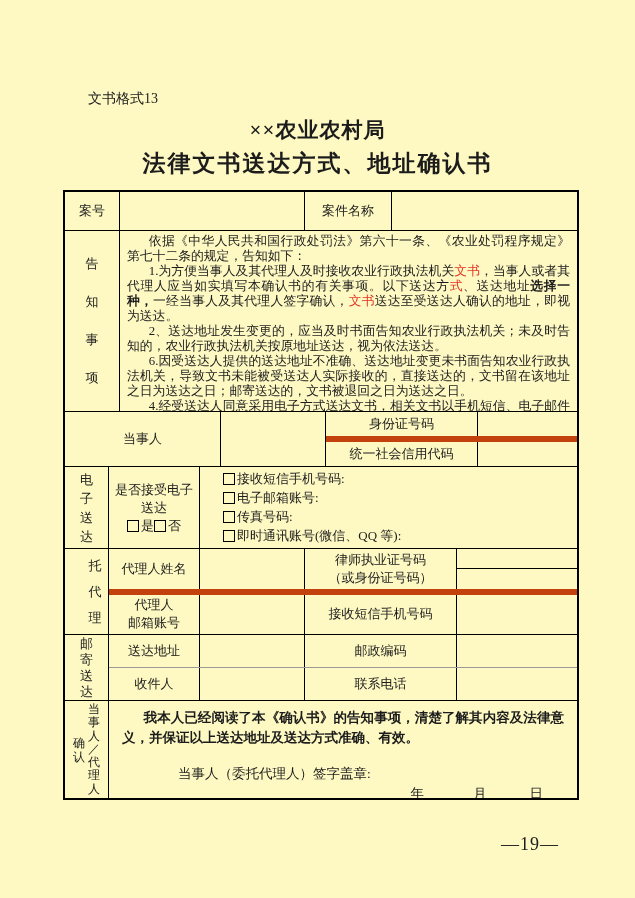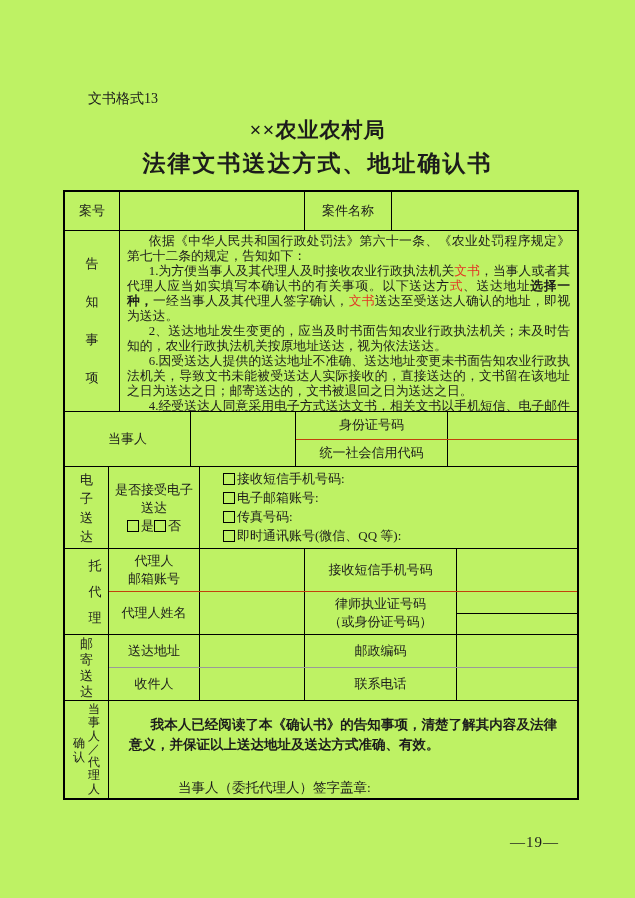--- a/index.html
+++ b/index.html
@@ -1,56 +1,56 @@
 <!DOCTYPE html>
 <html><head>
 <meta charset="utf-8">
 <style>
   html,body{margin:0;padding:0;background:#e8e8e8;}
   .page{
-    position:relative;width:635px;height:898px;background:#bef264;
+    position:relative;width:635px;height:898px;background:#fef9c3;
     font-family:"Liberation Serif","DejaVu Serif",serif;color:#1c1c1c;
     overflow:hidden;margin:0 auto;
   }
   .fmt-label{position:absolute;left:88px;top:90px;font-size:14px;}
   .title1{position:absolute;left:0;top:116px;width:635px;text-align:center;
           font-size:21px;font-weight:bold;letter-spacing:1px;}
   .title2{position:absolute;left:0;top:148px;width:635px;text-align:center;
           font-size:23px;font-weight:bold;letter-spacing:2px;}
-  .pageno{position:absolute;right:76px;top:834px;font-size:15px;letter-spacing:1px;}
+  .pageno{position:absolute;right:76px;top:834px;font-size:18px;letter-spacing:1px;}
 
   .tbl{position:absolute;left:63px;top:190px;width:512px;border:2px solid #000;}
   .row{display:flex;border-bottom:1px solid #000;align-items:stretch;}
   .row:last-child{border-bottom:none;}
   .cell{border-right:1px solid #000;box-sizing:border-box;display:flex;
         align-items:center;justify-content:center;font-size:13px;
         text-align:center;overflow:hidden;}
   .cell:last-child{border-right:none;}
   .pre{white-space:pre-line;}
   .vstack{display:flex;flex-direction:column;flex:1;}
-  .subrow{display:flex;border-bottom:1px solid #c2410c;align-items:stretch;flex:1;}
+  .subrow{display:flex;border-bottom:6px solid #c2410c;align-items:stretch;flex:1;}
   .subrow:last-child{border-bottom:none;}
   .grey-div{border-bottom:1px solid #9a9a9a !important;}
 
   
   .r1{height:38px;}
   .r2{height:180px;}
   .r3{height:54px;}
   .r4{height:81px;}
   .r5{height:85px;}
   .r6{height:65px;}
   .r7{height:97px;}
 
   
   .w44{width:44px;flex:none;}
   .w55{width:55px;flex:none;}
   .w87{width:87px;flex:none;}
   .w91{width:91px;flex:none;}
   .w105{width:105px;flex:none;}
-  .w135{width:126px;flex:none;}
+  .w135{width:156px;flex:none;}
   .w152{width:152px;flex:none;}
   .w185{width:185px;flex:none;}
   .grow{flex:1;}
 
   .notice-label{font-size:13px;line-height:38px;letter-spacing:0;}
   .notice-body{display:block;text-align:justify;padding:3px 7px 2px 7px;
                font-size:12.8px;line-height:15px;}
   .notice-body p{margin:0;text-indent:1.7em;}
   .red{color:#e23525;font-family:Liberation Serif, serif;}
   .bold{font-weight:bold;}
@@ -71,21 +71,21 @@
        margin-right:2px;flex:none;}
   .yn{display:flex;align-items:center;gap:0;}
   .yn span{display:flex;align-items:center;}
 
   .lic-split{flex-direction:column;padding:0;align-items:stretch;}
   .lic-half{flex:1;border-bottom:1px solid #000;}
   .lic-half:last-child{border-bottom:none;}
 
   .confirm-body{flex-direction:column;align-items:stretch;justify-content:flex-start;
                 text-align:left;padding:6px 12px 4px 12px;}
-  .statement{font-weight:bold;font-size:13.5px;line-height:20px;margin:8px;
+  .statement{font-weight:bold;font-size:13.5px;line-height:20px;margin:1px;
              text-indent:1.6em;text-align:justify;}
   .sig-line{margin-top:16px;margin-left:57px;font-size:13.5px;}
   .date-line{display:flex;justify-content:flex-end;font-size:13.5px;margin-top:2px;}
   .date-line .y{margin-right:49px;}
   .date-line .m{margin-right:43px;}
   .date-line .d{margin-right:22px;}
 </style>
 </head>
 <body>
 
@@ -171,35 +171,35 @@
           </span>
       </div>
     </div>
 
     <div class="row r5">
       <div class="cell w44 pre agent-label">委 托
 代 理
 人</div>
       <div class="vstack">
         <div class="subrow">
-          <div class="cell w91 pre">代理人
-邮箱账号</div>
-          <div class="cell w105"></div>
-          <div class="cell w152">接收短信手机号码</div>
-          <div class="cell grow"></div>
-        </div>
-        <div class="subrow">
           <div class="cell w91">代理人姓名</div>
           <div class="cell w105"></div>
           <div class="cell w152 pre">律师执业证号码
 （或身份证号码）</div>
           <div class="cell grow lic-split">
             <div class="lic-half"></div>
             <div class="lic-half"></div>
           </div>
+        </div>
+        <div class="subrow">
+          <div class="cell w91 pre">代理人
+邮箱账号</div>
+          <div class="cell w105"></div>
+          <div class="cell w152">接收短信手机号码</div>
+          <div class="cell grow"></div>
         </div>
       </div>
     </div>
 
     <div class="row r6">
       <div class="cell w44 pre vlabel6">邮
 寄
 送
 达</div>
       <div class="vstack">

